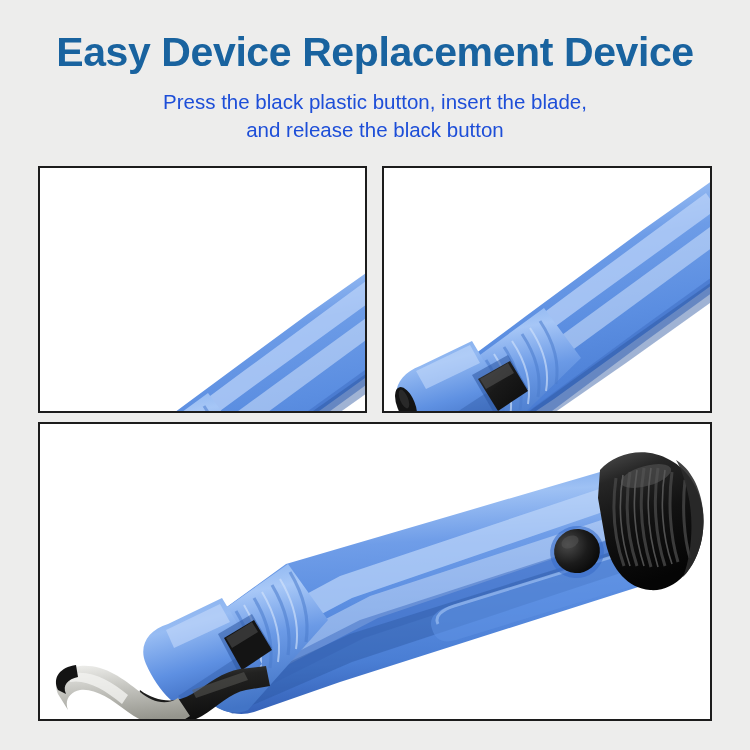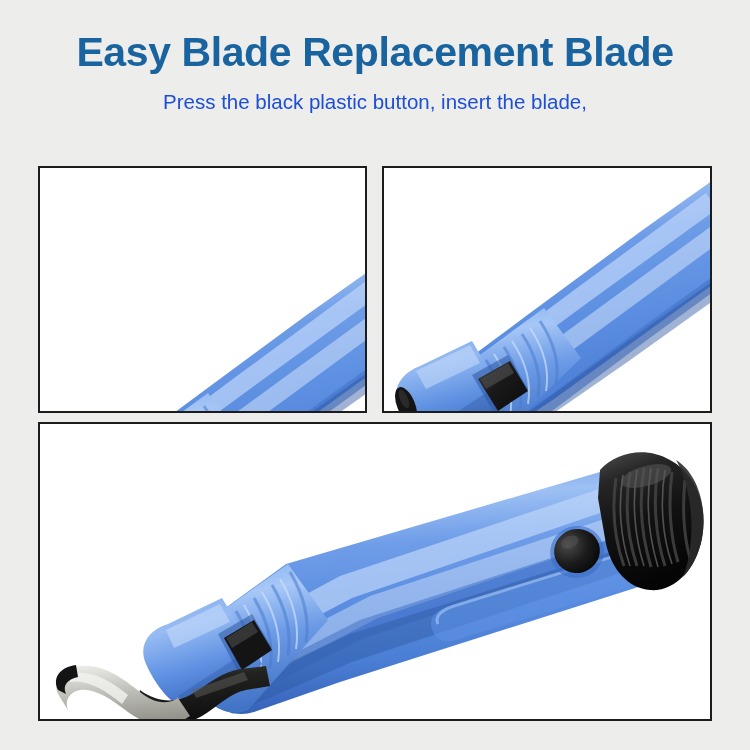--- a/index.html
+++ b/index.html
@@ -81,23 +81,24 @@
     height: 100%;
     display: block;
   }
 </style>
 </head>
 <body>
 
 <div class="page">
 
   <div class="header">
-    <div class="title">Easy Blade Replacement Blade</div>
+    <div class="title">Easy Device Replacement Device</div>
     <div class="subtitle">
       <span class="ln">Press the black plastic button, insert the blade,</span>
+      <span class="ln">and release the black button</span>
     </div>
   </div>
 
   <div class="panel" id="panel-topleft">
     <div class="stage">
       <svg viewBox="0 0 325 243" preserveAspectRatio="none">
         <defs>
           <linearGradient id="tlBody" x1="0" y1="0" x2="0.25" y2="1">
             <stop offset="0%" stop-color="#6e9ee8"></stop>
             <stop offset="18%" stop-color="#9dc0f4"></stop>

